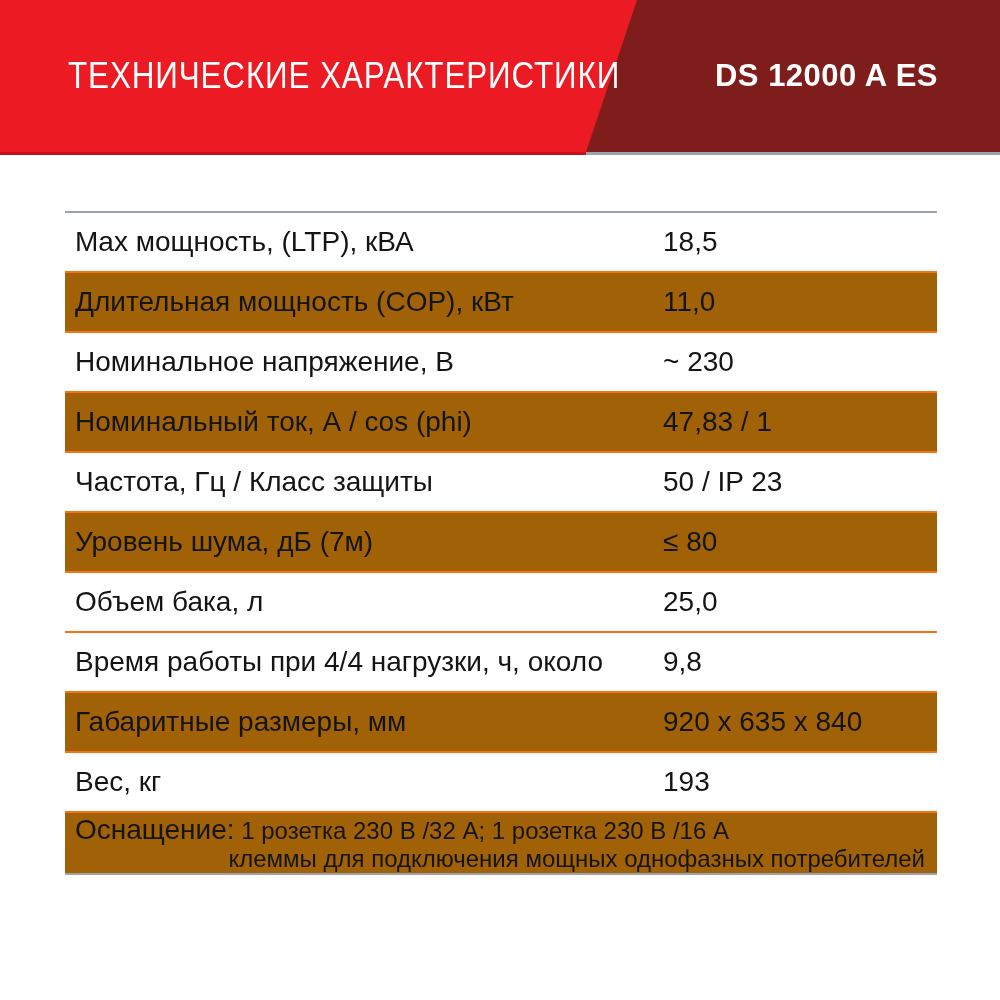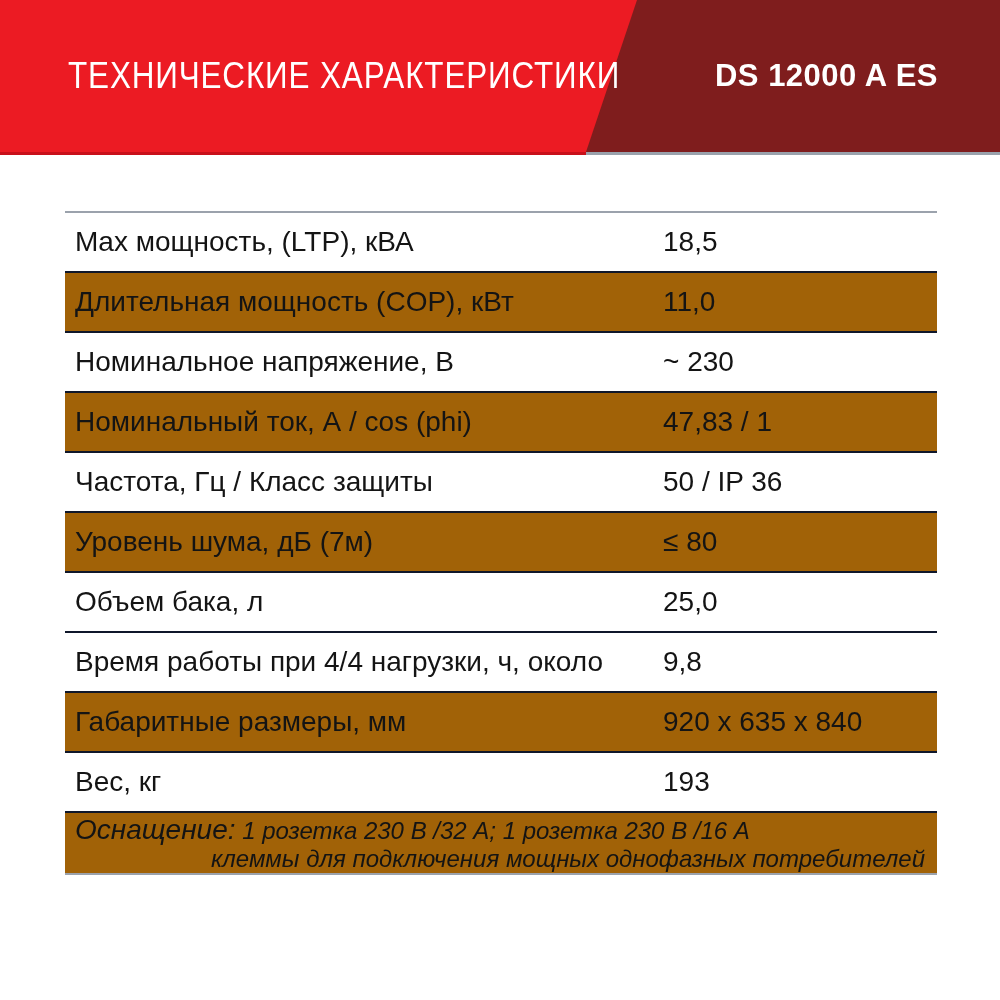--- a/index.html
+++ b/index.html
@@ -31,31 +31,31 @@
   
   .spec-table{
     margin:56px 63px 0 65px;              
     border-top:2px solid #9ba2ac;
     border-bottom:2px solid #9ba2ac;
   }
   .row{
     display:flex;align-items:center;
     height:60px;box-sizing:border-box;
     padding-left:10px;
-    border-bottom:2px solid #0f172a;
+    border-bottom:2px solid #f97316;
     font-size:28px;
   }
   .row:last-child{border-bottom:none;}
   .row.alt{background:#a16207;}
   .row .label{flex:0 0 588px;}
   .row .value{flex:1;}
   
   .row.equip{
     display:block;height:60px;box-sizing:border-box;
-    padding:2px 12px 0 10px;font-size:24px;font-style:italic;
+    padding:2px 12px 0 10px;font-size:24px;
   }
   .equip-line1{line-height:29px;white-space:nowrap;}
   .equip-label{font-size:28px;}
   .equip-line2{line-height:27px;text-align:right;white-space:nowrap;}
 </style>
 </head>
 <body>
 
 <div class="header">
   <div class="header-red"></div>
@@ -80,21 +80,21 @@
     <div class="row">
       <div class="label">Номинальное напряжение, В</div>
       <div class="value">~ 230</div>
     </div>
     <div class="row alt">
       <div class="label">Номинальный ток, А / cos (phi)</div>
       <div class="value">47,83 / 1</div>
     </div>
     <div class="row">
       <div class="label">Частота, Гц / Класс защиты</div>
-      <div class="value">50 / IP 36</div>
+      <div class="value">50 / IP 23</div>
     </div>
     <div class="row alt">
       <div class="label">Уровень шума, дБ (7м)</div>
       <div class="value">≤ 80</div>
     </div>
     <div class="row">
       <div class="label">Объем бака, л</div>
       <div class="value">25,0</div>
     </div>
     <div class="row">

